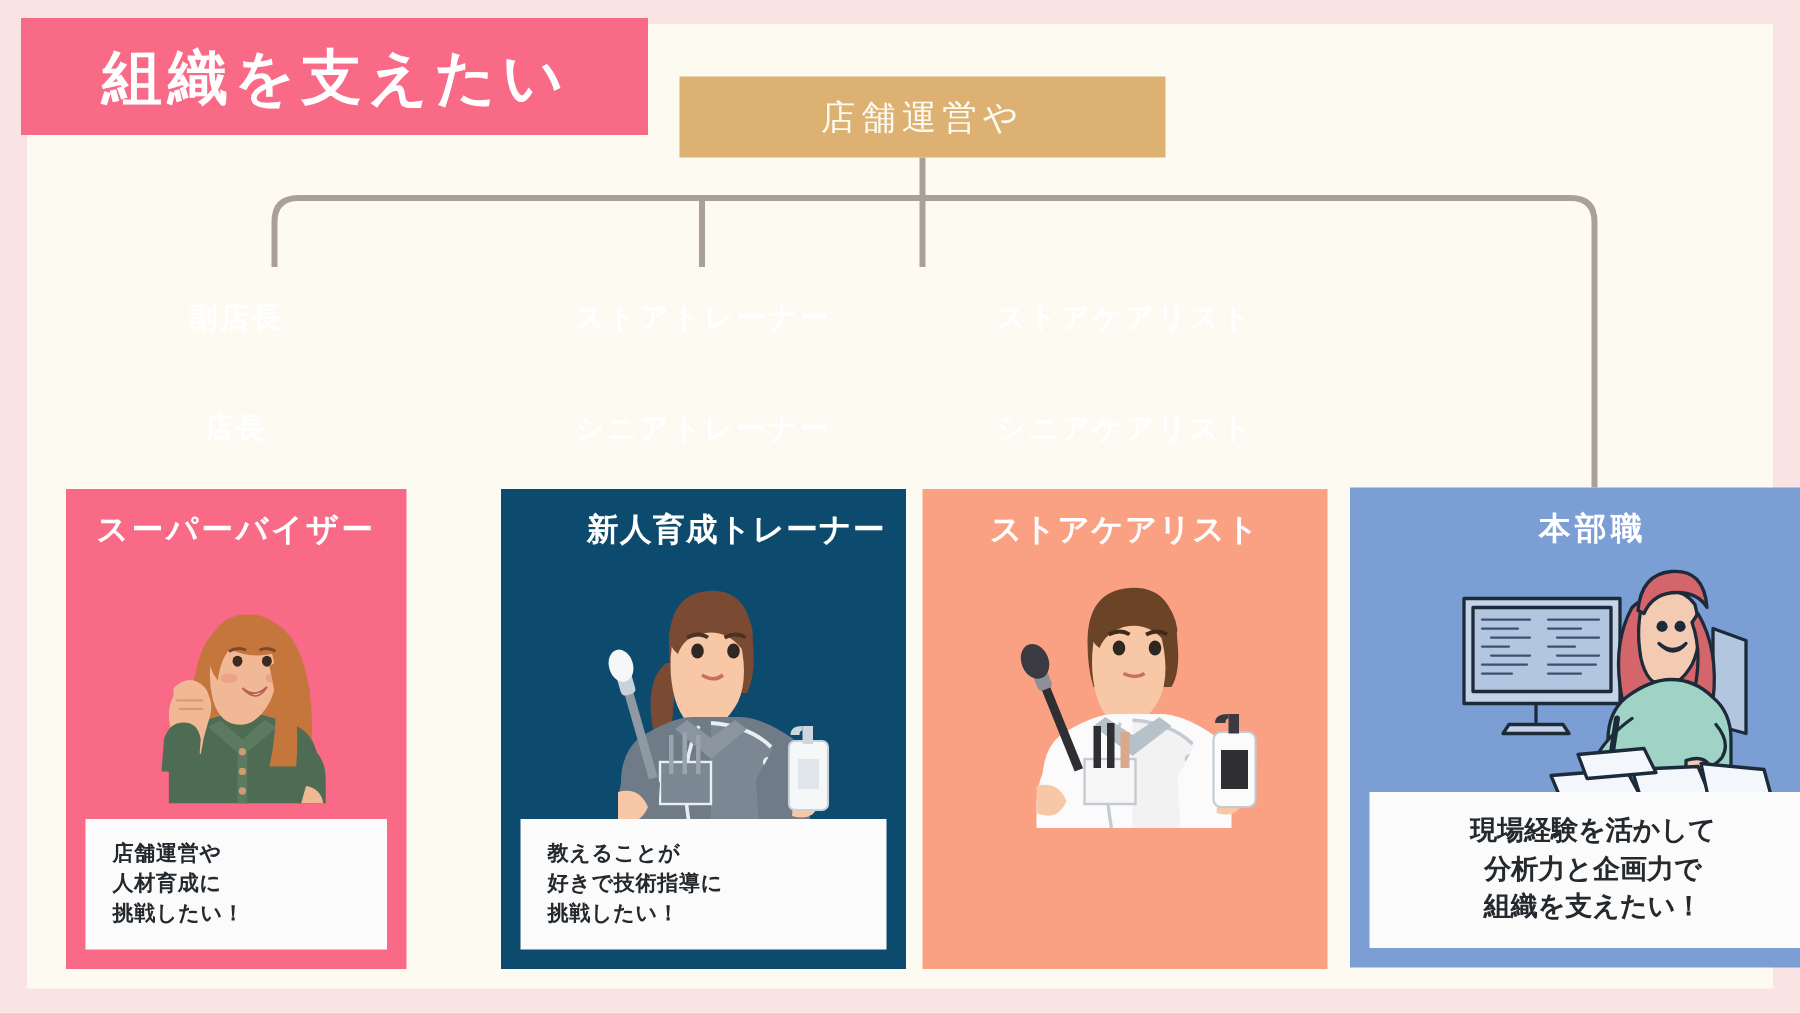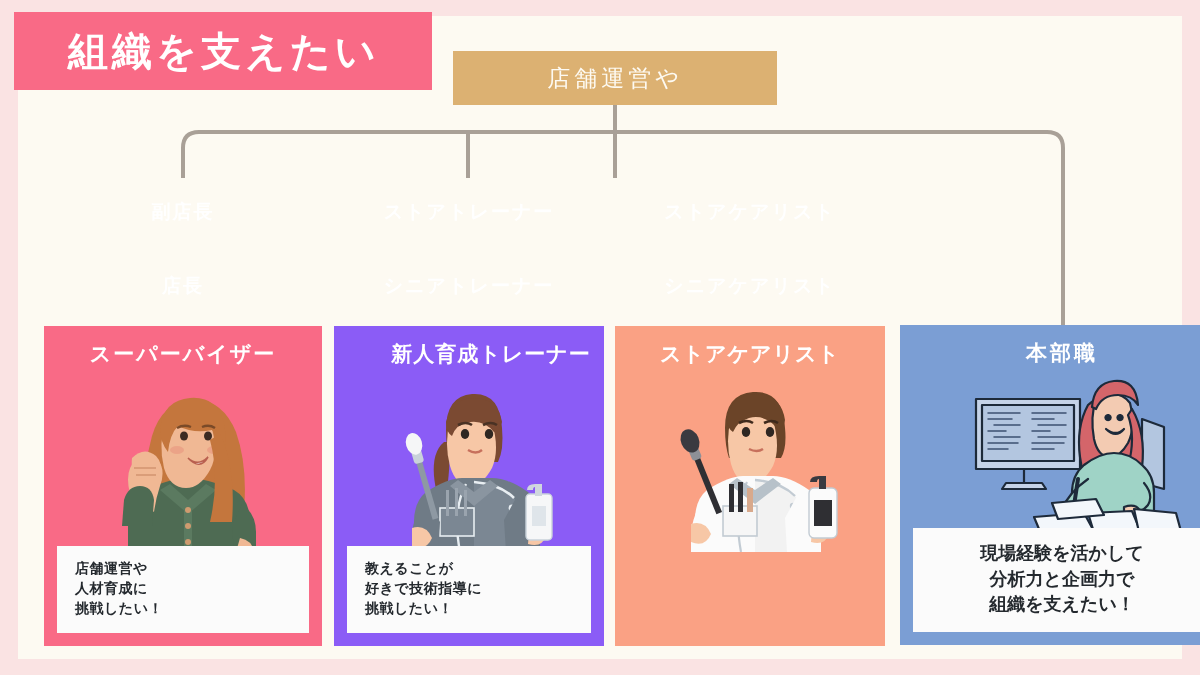--- a/index.html
+++ b/index.html
@@ -56,21 +56,21 @@
     width: 1200px; height: 675px;
     z-index: 1;
     pointer-events: none;
   }
   
   .column {
     position: absolute;
     top: 178px;
     z-index: 2;
   }
-  #col-1 { left: 44px;  width: 278px; }
+  #col-1 { left: 44px;  width: 227px; }
   #col-2 { left: 334px; width: 270px; }
   #col-3 { left: 615px; width: 270px; }
   #col-4 { left: 900px; width: 324px; top: 325px; }
 
   .rank {
     height: 67px;
     display: flex; align-items: center; justify-content: center;
     margin-bottom: 7px;
     text-align: center;
   }
@@ -83,21 +83,21 @@
 
   
   .card {
     height: 320px;
     position: relative;
     overflow: hidden;
     display: flex;
     flex-direction: column;
   }
   .card.c1 { background: #f96a86; }
-  .card.c2 { background: #8b5cf6; padding-left: 44px; }
+  .card.c2 { background: #0c4a6e; padding-left: 44px; }
   .card.c3 { background: #faa184; }
   .card.c4 { background: #7b9ed4; height: 320px; }
 
   .card .card-title {
     text-align: center;
     color: #ffffff;
     font-size: 21px;
     font-weight: 700;
     letter-spacing: 1px;
     padding-top: 17px;

